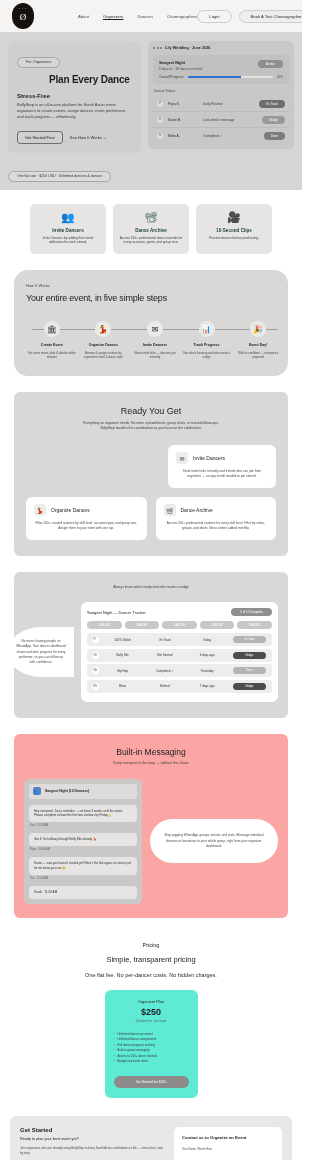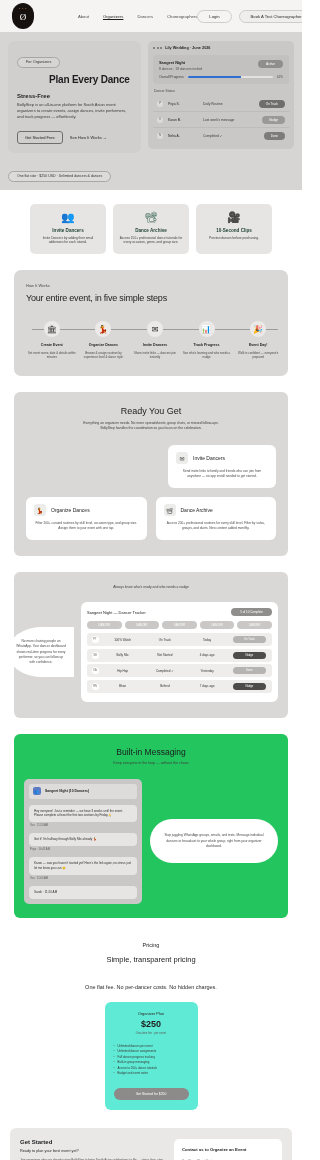--- a/index.html
+++ b/index.html
@@ -142,21 +142,21 @@
   
   .cards-band { background: #ffffff; padding: 14px 30px 16px 30px; display: flex; gap: 7px; }
   .fcard {
     flex: 1; background: #e6e5e3; border-radius: 5px; padding: 8px 5px 9px 5px; text-align: center;
   }
   .fc-icon { font-size: 11px; line-height: 1; color: #2f5d4f; margin-bottom: 5px; }
   .fc-title { font-size: 4.6px; font-weight: 700; color: #1c3f34; margin-bottom: 3px; }
   .fc-desc { font-size: 3.2px; line-height: 1.5; color: #3f3f3f; }
 
   
-  .panel { background: #d9d8d6; border-radius: 7px; margin: 0 14px 16px 14px; padding: 13px 4px 16px 12px; }
+  .panel { background: #d9d8d6; border-radius: 14px; margin: 0 14px 16px 14px; padding: 13px 4px 16px 12px; }
   .eyebrow { font-size: 4px; color: #4a4a4a; margin-bottom: 5px; }
   .panel-h { font-size: 9px; font-weight: 400; letter-spacing: -0.2px; color: #1d1d1f; }
   .steps { display: flex; margin-top: 18px; position: relative; }
   .steps:before {
     content: ""; position: absolute; top: 8px; left: 6px; right: 6px; height: 0.5px; background: #9d9c9a;
   }
   .step { flex: 1; text-align: center; position: relative; }
   .step-ic {
     width: 16px; height: 16px; border-radius: 50%; background: #eceae8; margin: 0 auto 6px auto;
     display: flex; align-items: center; justify-content: center; font-size: 8px; position: relative; z-index: 2;
@@ -196,36 +196,36 @@
   .tr-col { flex: 1; background: #c9c8c6; color: #ffffff; font-size: 2.7px; text-align: center; padding: 2.4px 0; border-radius: 8px; }
   .tr-row { display: flex; align-items: center; gap: 3px; background: #eeedeb; border-radius: 3px; padding: 3px 3px; margin-bottom: 2.5px; }
   .tr-row .cell { flex: 1; font-size: 3px; text-align: center; color: #333; }
   .tr-row .cell.av-cell { flex: 0 0 10px; display: flex; justify-content: center; }
   .tr-av { width: 7px; height: 7px; border-radius: 50%; background: #fff; display: flex; align-items: center; justify-content: center; font-size: 2.6px; color: #666; }
   .tr-pill { font-size: 2.7px; color: #fff; border-radius: 8px; padding: 2px 0; display: block; width: 86%; margin: 0 auto; text-align: center; }
   .tr-pill.g1 { background: #b5b4b2; }
   .tr-pill.g2 { background: #4d4c4a; }
 
   
-  .msg { background: #22c55e; border-radius: 6px; margin: 0 14px 12px 14px; padding: 13px 10px 14px 10px; }
+  .msg { background: #fca5a5; border-radius: 6px; margin: 0 14px 12px 14px; padding: 13px 10px 14px 10px; }
   .msg-h { font-size: 8.5px; text-align: center; color: #1d1d1f; margin-bottom: 4px; }
   .msg-sub { font-size: 3.6px; line-height: 1.5; text-align: center; color: #3f3f3f; margin-bottom: 12px; }
   .msg-body { display: flex; gap: 8px; align-items: flex-start; }
   .chat { flex: 0 0 118px; background: #c9c8c6; border-radius: 5px; padding: 5px; }
   .chat-head { display: flex; align-items: center; gap: 4px; background: #dedcda; border-radius: 3px; padding: 3.5px 4px; margin-bottom: 6px; }
   .chat-ava { width: 8px; height: 8px; border-radius: 2px; background: #5b7cc4; display: flex; align-items: center; justify-content: center; font-size: 4px; color: #fff; }
   .chat-name { font-size: 3.4px; font-weight: 700; color: #222; }
   .bubble { background: #e6e5e3; border-radius: 4px; padding: 4px 5px; font-size: 3px; line-height: 1.55; color: #2e2e2e; }
   .bmeta { font-size: 2.7px; color: #5a5a5a; margin: 2.5px 0 6px 1px; }
   .msg-side { flex: 1; background: #ffffff; border-radius: 40px; padding: 14px 10px; font-size: 3.2px; line-height: 1.65; color: #4a4a4a; text-align: center; align-self: center; }
 
   
   .pricing { padding: 12px 14px 14px 14px; text-align: center; background: #fff; }
   .pr-eyebrow { font-size: 5.5px; color: #1d1d1f; margin-bottom: 7px; }
-  .pr-h { font-size: 7.5px; color: #1d1d1f; margin-bottom: 20px; }
+  .pr-h { font-size: 7.5px; color: #1d1d1f; margin-bottom: 8px; }
   .pr-sub { font-size: 5.5px; color: #2a2a2a; margin-bottom: 12px; }
   .plan { width: 93px; margin: 0 auto; background: #5eead4; border-radius: 6px; padding: 9px 9px 10px 9px; }
   .plan-n { font-size: 4px; color: #2a2a2a; margin-bottom: 3px; }
   .plan-price { font-size: 9px; font-weight: 700; color: #1d1d1f; margin-bottom: 2px; }
   .plan-note { font-size: 2.8px; color: #5a5a5a; margin-bottom: 9px; }
   .plan-ul { list-style: none; text-align: left; margin-bottom: 11px; }
   .plan-ul li { font-size: 2.9px; color: #3a3a3a; line-height: 1.9; padding-left: 4px; position: relative; }
   .plan-ul li:before { content: "\2022"; position: absolute; left: 0; color: #6a6a6a; }
   .plan-btn { display: block; width: 100%; font-size: 3.4px; color: #fff; background: #8c8b89; border-radius: 12px; padding: 4px 0; text-align: center; }
 

